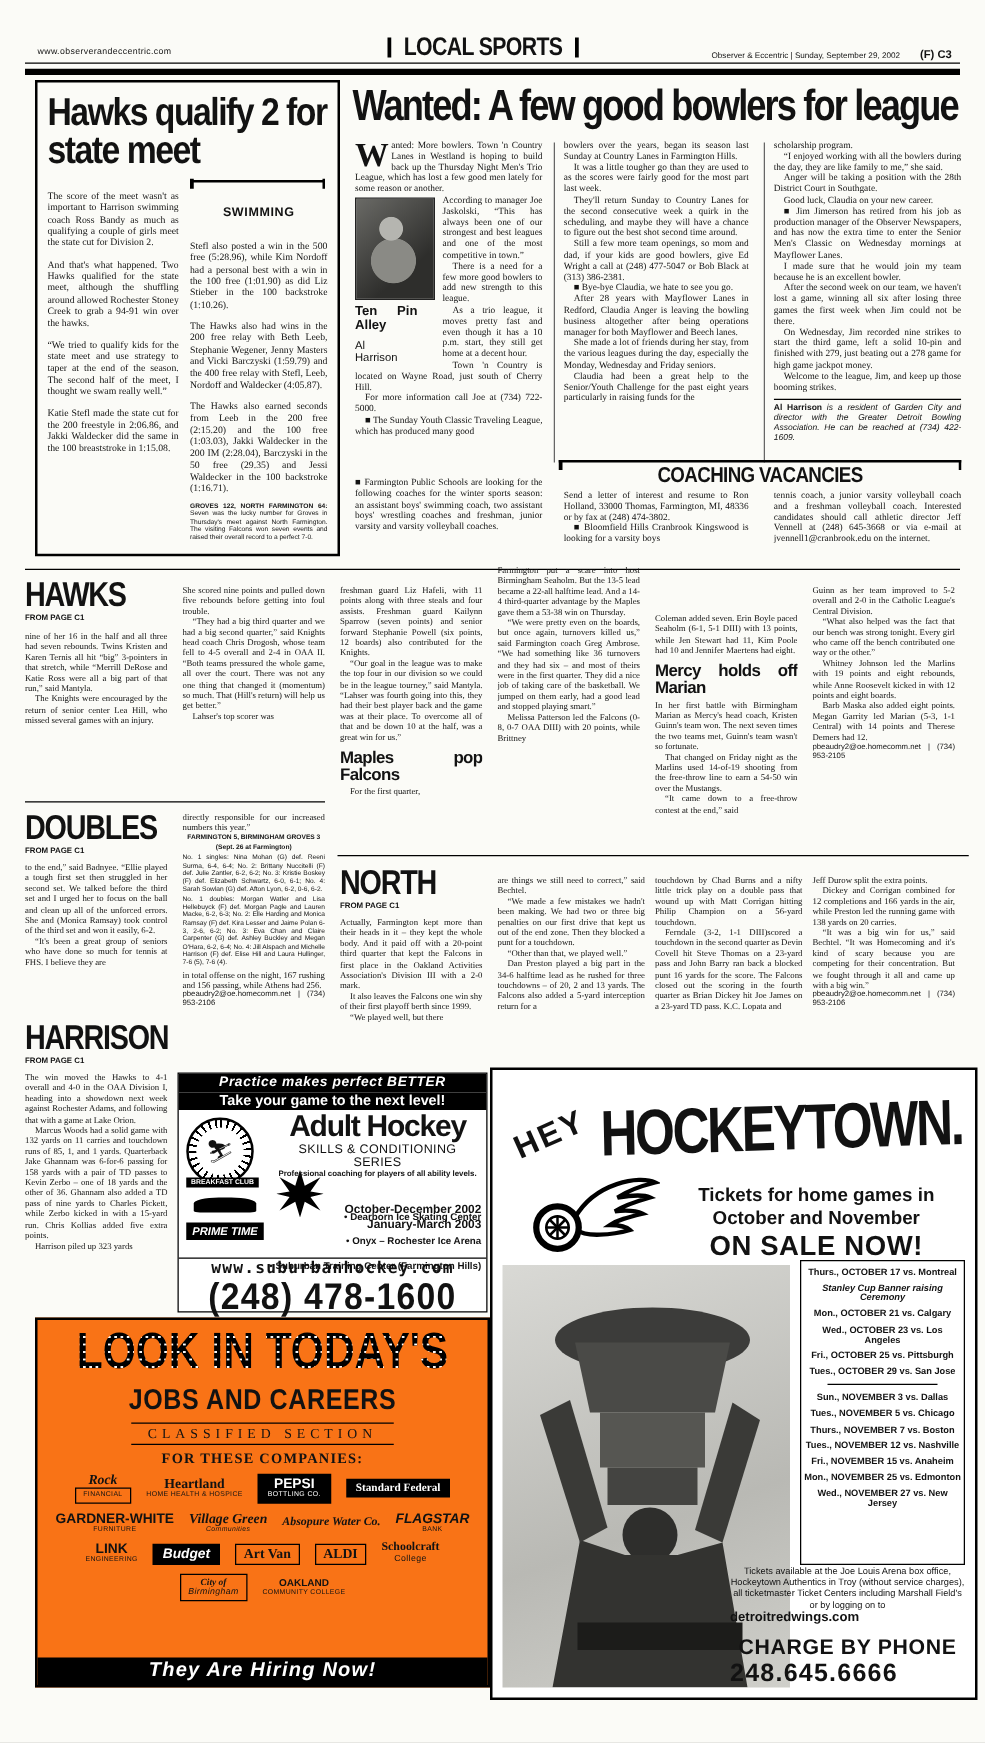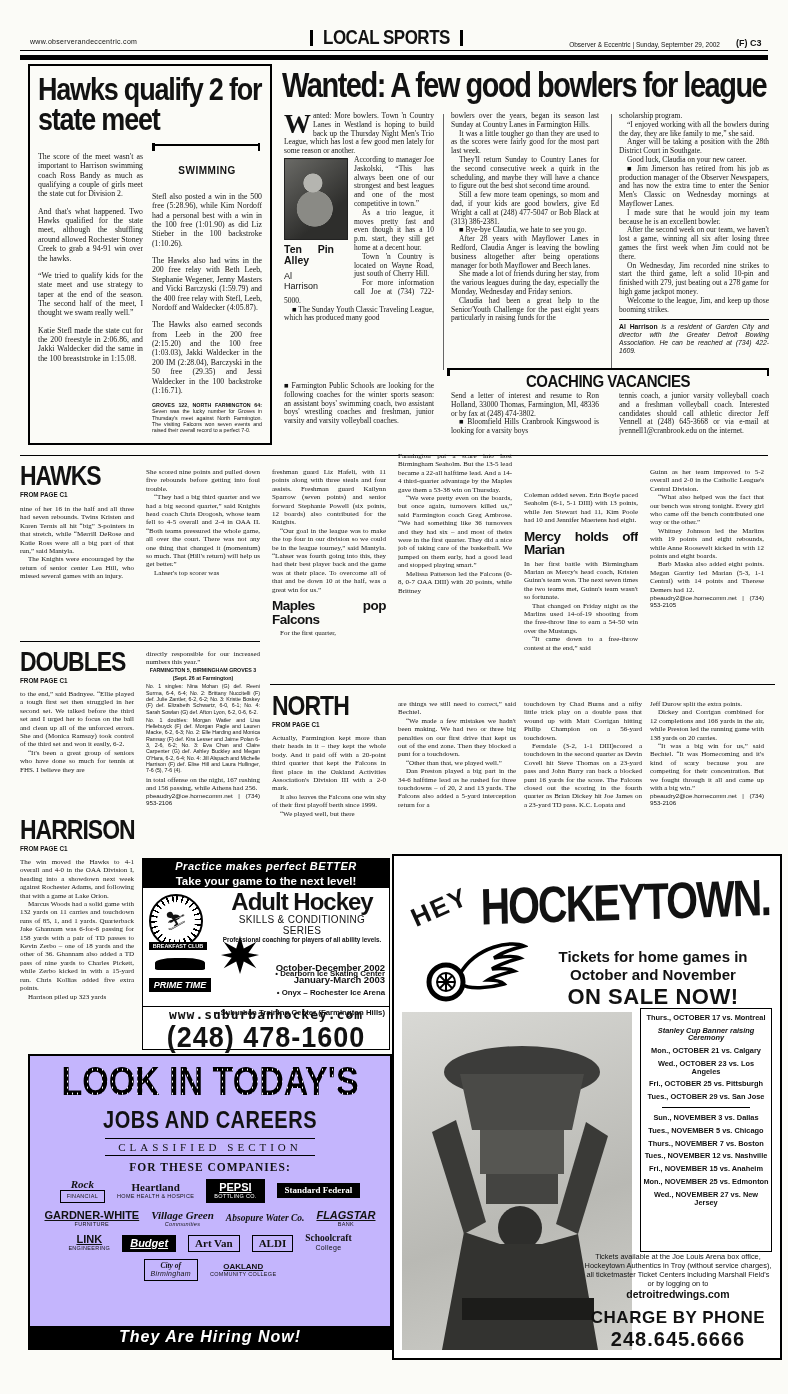--- a/index.html
+++ b/index.html
@@ -60,51 +60,51 @@
   .ah-phone{font:bold 27px/28px "Liberation Sans",sans-serif;letter-spacing:1px;text-align:center;transform:scaleY(1.1);}
   .bclogo{width:50px;height:50px;border:2.5px solid #000;border-radius:50%;position:relative;
     background:repeating-conic-gradient(#000 0 4deg,#fff 4deg 14deg);} 
   .bclogo-inner{position:absolute;inset:6px;border-radius:50%;background:#fff;display:flex;align-items:center;justify-content:center;font-size:18px;}
   .bcband{background:#000;color:#fff;font:bold 5.5px/8px "Liberation Sans",sans-serif;text-align:center;width:58px;margin-top:-6px;position:relative;}
   .ptlogo{background:#000;color:#fff;font:italic bold 9px/14px "Liberation Sans",sans-serif;text-align:center;width:62px;margin-top:10px;}
   .ptblob{width:50px;height:12px;background:#000;border-radius:40% 40% 10% 10%;margin:8px auto -2px;}
   .star{width:38px;height:38px;background:#000;
     clip-path:polygon(50% 0,60% 33%,93% 15%,72% 45%,100% 50%,72% 57%,93% 85%,60% 67%,50% 100%,40% 67%,7% 85%,28% 57%,0 50%,28% 45%,7% 15%,40% 33%);}
   
-  .ad-jobs{border:2.5px solid #000;background:#c4b5fd;}
+  .ad-jobs{border:2.5px solid #000;background:#f97316;}
   .jl1{font:bold 34px/1 "Liberation Sans",sans-serif;letter-spacing:0;text-align:center;transform:scaleY(1.2);
        background-image:radial-gradient(#fff 0.8px,#000 0.9px);background-size:5px 5px;-webkit-background-clip:text;background-clip:text;color:#000;-webkit-text-fill-color:transparent;}
   .jl2{font:bold 20px/1 "Liberation Sans",sans-serif;text-align:center;letter-spacing:.5px;transform:scaleY(1.15);}
   .jl3{font:11px "Liberation Serif",serif;letter-spacing:4px;text-align:center;border-top:1.5px solid #000;border-bottom:1.5px solid #000;padding:2px 0;width:210px;margin:0 auto;}
   .jl4{font:bold 11.5px "Liberation Serif",serif;text-align:center;letter-spacing:1px;}
   .logos{display:flex;flex-wrap:wrap;justify-content:center;align-items:center;gap:7px 12px;padding:6px 10px;}
   .lg{display:flex;flex-direction:column;align-items:center;justify-content:center;text-align:center;}
   .lg .m{font:bold 11px/1 "Liberation Serif",serif;}
   .lg .s{font:5.5px/1.2 "Liberation Sans",sans-serif;letter-spacing:.3px;}
   .lg-black{background:#000;color:#fff;padding:3px 8px;}
   .lg-box{border:1.5px solid #000;padding:2px 6px;}
   .lg-ital .m{font-style:italic;}
-  .lg-sans .m{font-family:"Liberation Sans",sans-serif;text-decoration:underline;}
+  .lg-sans .m{font-family:"Liberation Sans",sans-serif;}
   .jobs-banner{background:#000;color:#fff;font:italic bold 16px/22px "Liberation Sans",sans-serif;text-align:center;letter-spacing:1px;}
   
   .ad-wings{border:2px solid #000;background:#fff;}
   .hey{font:bold 26px "Liberation Sans",sans-serif;transform:rotate(-24deg);letter-spacing:2px;}
   .htown{font:bold 41px/1 "Liberation Sans",sans-serif;letter-spacing:-2px;transform:scaleY(1.25) rotate(-1.5deg);transform-origin:left top;white-space:nowrap;}
   .w-offer1{font:bold 15px/1.2 "Liberation Sans",sans-serif;text-align:center;}
   .w-offer2{font:bold 22px/1.2 "Liberation Sans",sans-serif;text-align:center;letter-spacing:.5px;}
   .sched{border:1.5px solid #000;padding:5px 2px;text-align:center;}
   .sched p{font:bold 7.4px/1 "Liberation Sans",sans-serif;margin:0 0 5.5px;text-indent:0;}
   .sched .g1 p:nth-child(2){font-style:italic;font-weight:bold;}
   .sched-div{border-top:1px solid #000;width:70%;margin:6px auto 6px;}
   .jla{font:italic bold 23px "Liberation Serif",serif;text-align:center;color:#fff;
        text-shadow:-1px -1px 0 #000,1px -1px 0 #000,-1px 1px 0 #000,1px 1px 0 #000,2px 2px 0 #000;}
   .w-info{font:7.4px/9px "Liberation Sans",sans-serif;text-align:center;}
-  .w-site{font:bold 10.5px "Liberation Sans",sans-serif;text-align:center;}
+  .w-site{font:bold 10.5px "Liberation Sans",sans-serif;}
   .w-charge{font:bold 17px/1.15 "Liberation Sans",sans-serif;text-align:center;letter-spacing:.5px;}
-  .w-phone{font:bold 20px/1.1 "Liberation Sans",sans-serif;text-align:center;letter-spacing:1px;}
+  .w-phone{font:bold 20px/1.1 "Liberation Sans",sans-serif;text-align:left;letter-spacing:1px;}
   .cupphoto{background:linear-gradient(160deg,#d9d9d5,#b9b9b4 60%,#cfcfca);overflow:hidden;}
   .vrule{position:absolute;width:1px;background:#666;}
 </style>
 </head>
 <body>
 
 <div id="page">
 
   <div class="abs hdr-url" style="left:30px;top:38px;">www.observerandeccentric.com</div>
   <div class="rule" style="left:20px;top:50px;width:748px;height:1px;"></div>
@@ -146,20 +146,21 @@
 
   <div class="col bcol cont" style="left:284px;top:112px;width:150px;height:262px;">
     <p style="text-indent:0;"><span class="dropcap">W</span><span>anted: More bowlers. Town 'n Country Lanes in Westland is hoping to build back up the Thursday Night Men's Trio League, which has lost a few good men lately for some reason or another.</span></p>
     <div class="mug">
       <div class="mugphoto"></div>
       <div class="mugcap1" style="width:50px;">Ten Pin Alley</div>
       <div class="mugcap2" style="width:40px;">Al Harrison</div>
     </div>
     <div>
         <p>According to manager Joe Jaskolski, “This has always been one of our strongest and best leagues and one of the most competitive in town.”</p>
+        <p>There is a need for a few more good bowlers to add new strength to this league.</p>
         <p>As a trio league, it moves pretty fast and even though it has a 10 p.m. start, they still get home at a decent hour.</p>
         <p>Town 'n Country is located on Wayne Road, just south of Cherry Hill.</p>
         <p>For more information call Joe at (734) 722-5000.</p>
         <p>■ The Sunday Youth Classic Traveling League, which has produced many good</p>
       </div>
   </div>
 
   <div class="col bcol cont" style="left:451px;top:112px;width:148px;height:262px;">
       <p>bowlers over the years, began its season last Sunday at Country Lanes in Farmington Hills.</p>
       <p>It was a little tougher go than they are used to as the scores were fairly good for the most part last week.</p>

